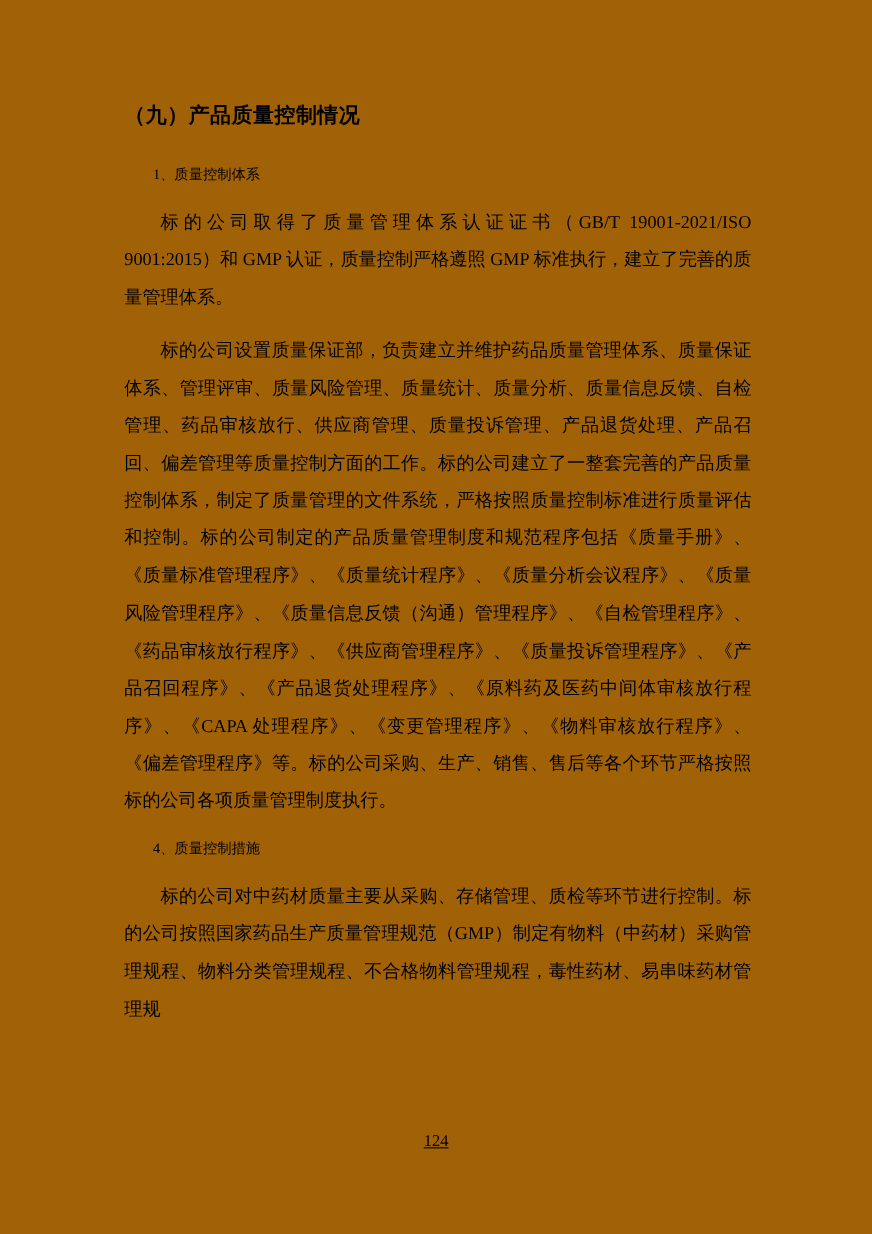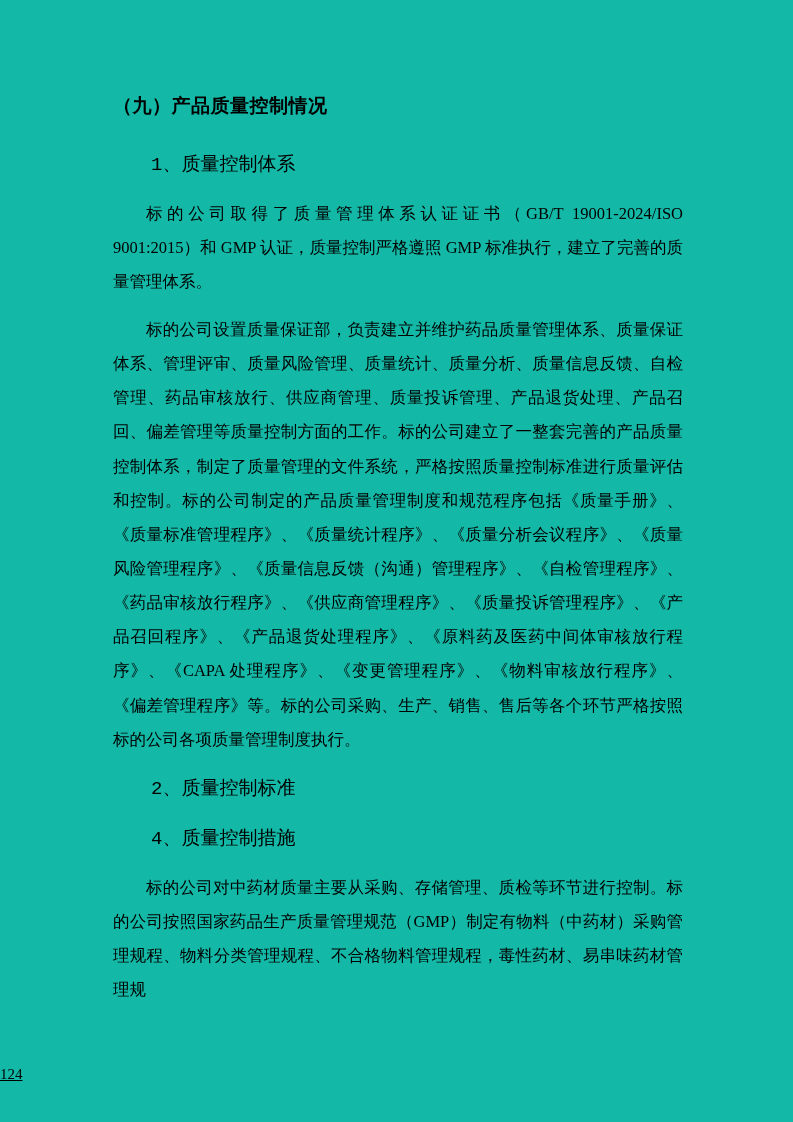--- a/index.html
+++ b/index.html
@@ -3,21 +3,21 @@
 <meta charset="utf-8">
 <style>
   html, body {
     margin: 0;
     padding: 0;
     background: #8a8a84;
   }
   .page {
     width: 793px;
     height: 1122px;
-    background: #14b8a6;
+    background: #a16207;
     margin: 0 auto;
     position: relative;
     box-sizing: border-box;
     font-family: "Liberation Serif", "DejaVu Serif", serif;
     color: #000000;
     overflow: hidden;
   }
   .content {
     position: absolute;
     left: 113px;
@@ -26,62 +26,61 @@
   }
   h1.doc-heading {
     font-family: "Liberation Sans", "DejaVu Sans", sans-serif;
     font-size: 19px;
     font-weight: bold;
     letter-spacing: 0.5px;
     margin: 0 0 26px 0;
     line-height: 1.5;
   }
   .sub-heading {
-    font-family: Liberation Mono, monospace;
-    font-size: 19px;
+    font-family: Liberation Serif, serif;
+    font-size: 13px;
     font-weight: normal;
     margin: 10px 0 14px 0;
     text-indent: 2em;
     line-height: 1.9;
   }
   p.body-text {
     font-size: 16.5px;
     line-height: 2.07;
     margin: 0 0 14px 0;
     text-indent: 2em;
     text-align: justify;
     text-justify: inter-ideograph;
   }
   p.body-text:last-child {
     margin-bottom: 0;
   }
   .page-number {
     position: absolute;
     left: 0;
     right: 0;
-    top: 1066px;
-    text-align: left;
+    top: 1030px;
+    text-align: center;
     font-size: 15px;
     font-family: "Liberation Serif", "DejaVu Serif", serif;
     text-decoration: underline;
   }
 </style>
 </head>
 <body>
 
 <div class="page">
   <div class="content">
 
     <h1 class="doc-heading">（九）产品质量控制情况</h1>
 
     <div class="sub-heading">1、质量控制体系</div>
-    <p class="body-text">标的公司取得了质量管理体系认证证书（GB/T 19001-2024/ISO 9001:2015）和 GMP 认证，质量控制严格遵照 GMP 标准执行，建立了完善的质量管理体系。</p>
+    <p class="body-text">标的公司取得了质量管理体系认证证书（GB/T 19001-2021/ISO 9001:2015）和 GMP 认证，质量控制严格遵照 GMP 标准执行，建立了完善的质量管理体系。</p>
     <p class="body-text">标的公司设置质量保证部，负责建立并维护药品质量管理体系、质量保证体系、管理评审、质量风险管理、质量统计、质量分析、质量信息反馈、自检管理、药品审核放行、供应商管理、质量投诉管理、产品退货处理、产品召回、偏差管理等质量控制方面的工作。标的公司建立了一整套完善的产品质量控制体系，制定了质量管理的文件系统，严格按照质量控制标准进行质量评估和控制。标的公司制定的产品质量管理制度和规范程序包括《质量手册》、《质量标准管理程序》、《质量统计程序》、《质量分析会议程序》、《质量风险管理程序》、《质量信息反馈（沟通）管理程序》、《自检管理程序》、《药品审核放行程序》、《供应商管理程序》、《质量投诉管理程序》、《产品召回程序》、《产品退货处理程序》、《原料药及医药中间体审核放行程序》、《CAPA 处理程序》、《变更管理程序》、《物料审核放行程序》、《偏差管理程序》等。标的公司采购、生产、销售、售后等各个环节严格按照标的公司各项质量管理制度执行。</p>
 
-    <div class="sub-heading">2、质量控制标准</div>
 
     <div class="sub-heading">4、质量控制措施</div>
     <p class="body-text">标的公司对中药材质量主要从采购、存储管理、质检等环节进行控制。标的公司按照国家药品生产质量管理规范（GMP）制定有物料（中药材）采购管理规程、物料分类管理规程、不合格物料管理规程，毒性药材、易串味药材管理规</p>
 
   </div>
 
   <div class="page-number">124</div>
 </div>
 
 </body></html>

